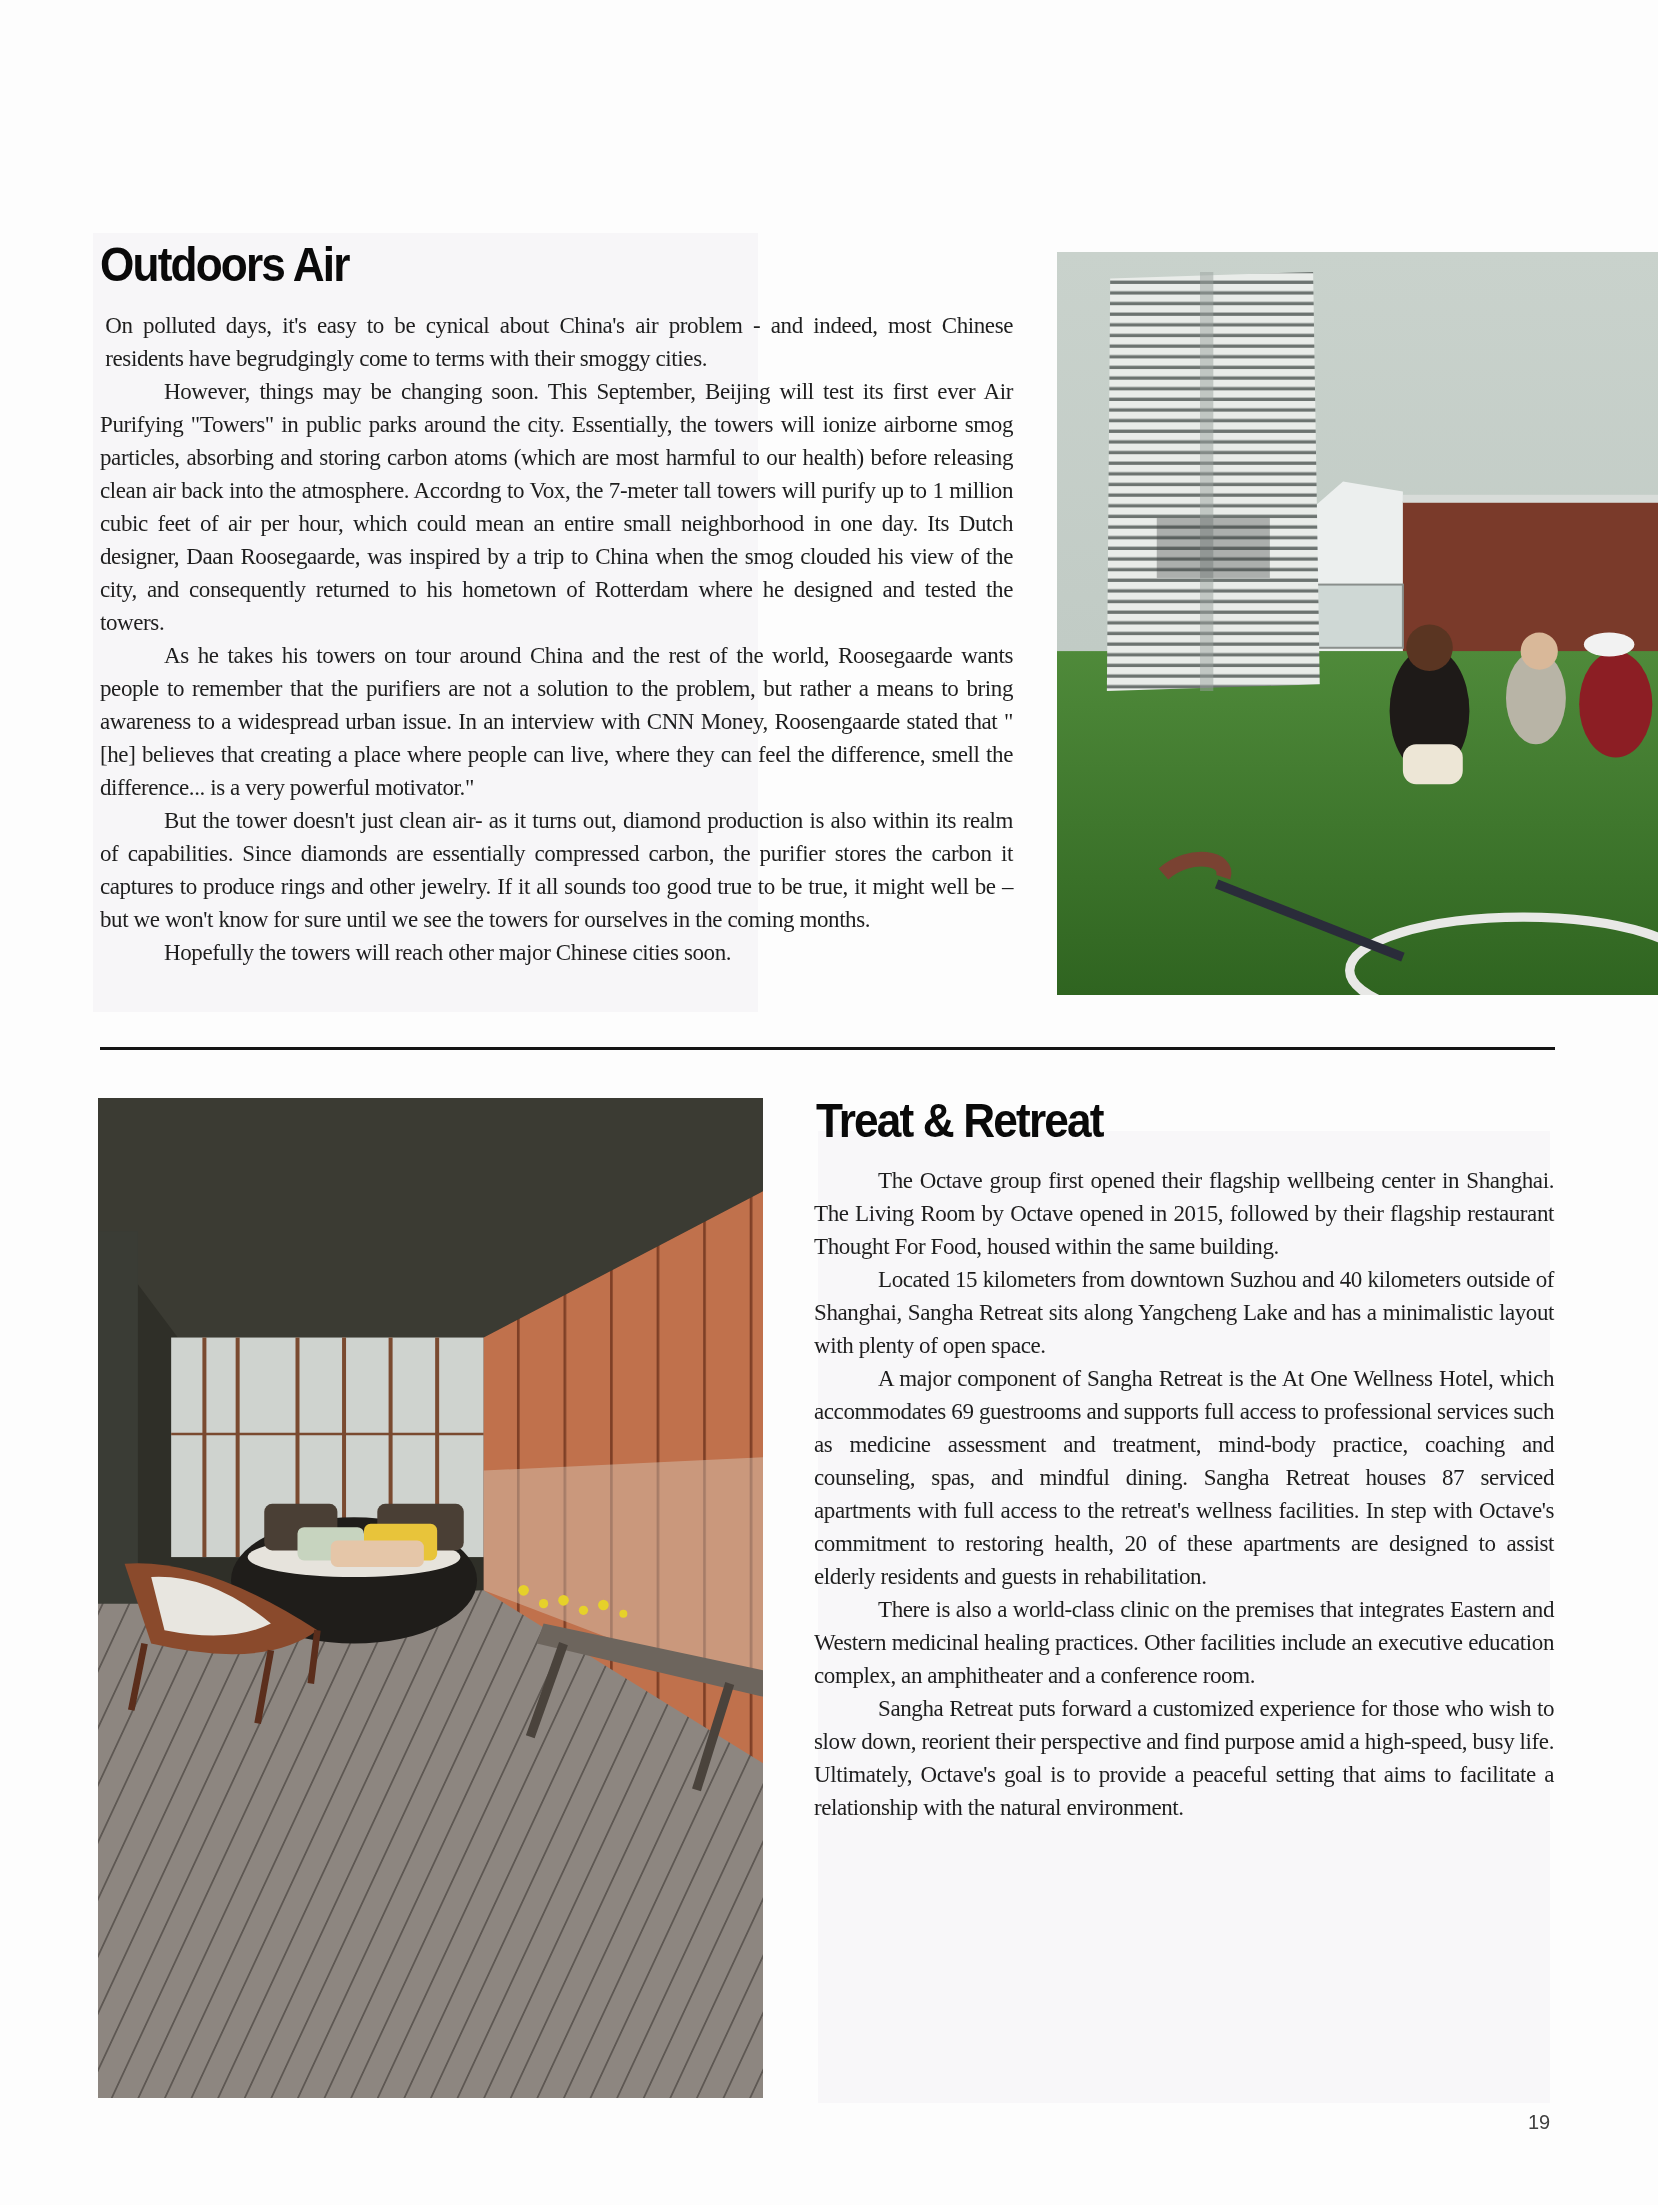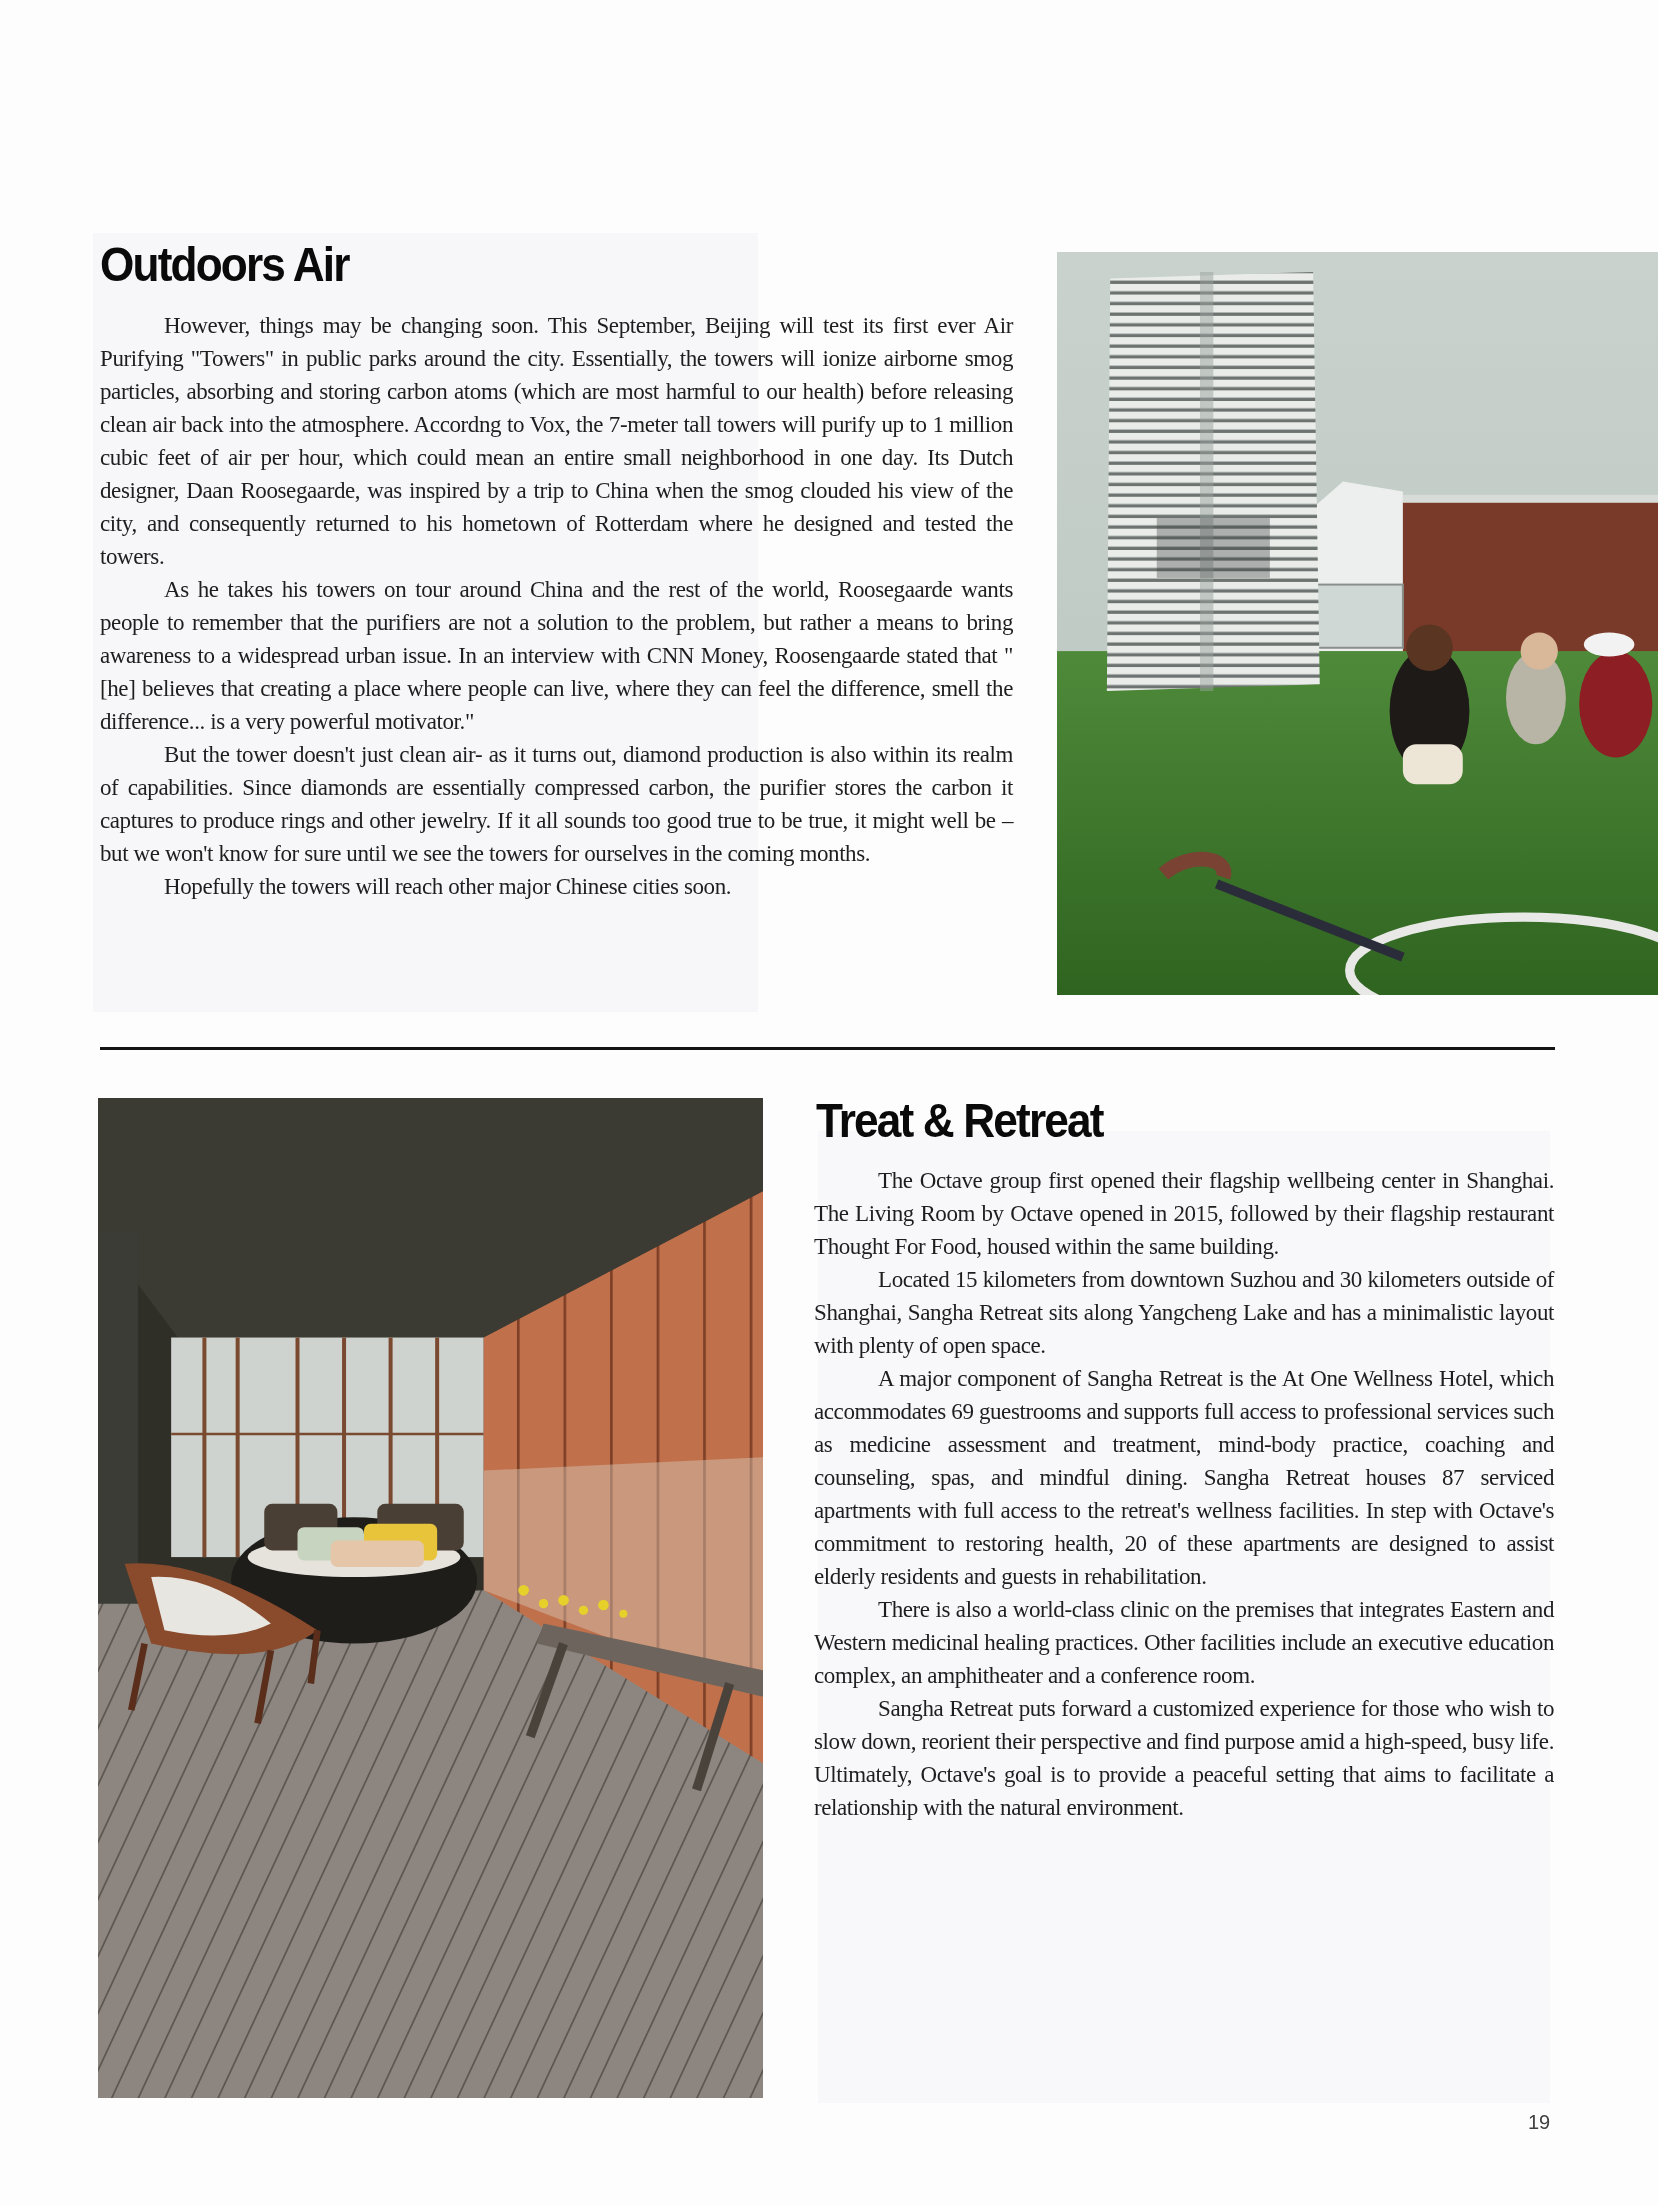--- a/index.html
+++ b/index.html
@@ -53,20 +53,21 @@
 </style>
 </head>
 <body>
 
 <div class="shade-left"></div>
 <div class="shade-right"></div>
 
 <section>
   <h1 id="h-outdoors" class="heading">Outdoors Air</h1>
   <div id="body-outdoors" class="article-body">
+    <p class="first">On polluted days, it's easy to be cynical about China's air problem - and indeed, most Chinese residents have begrudgingly come to terms with their smoggy cities.</p>
     <p>However, things may be changing soon. This September, Beijing will test its first ever Air Purifying "Towers" in public parks around the city. Essentially, the towers will ionize airborne smog particles, absorbing and storing carbon atoms (which are most harmful to our health) before releasing clean air back into the atmosphere. Accordng to Vox, the 7-meter tall towers will purify up to 1 million cubic feet of air per hour, which could mean an entire small neighborhood in one day. Its Dutch designer, Daan Roosegaarde, was inspired by a trip to China when the smog clouded his view of the city, and consequently returned to his hometown of Rotterdam where he designed and tested the towers.</p>
     <p>As he takes his towers on tour around China and the rest of the world, Roosegaarde wants people to remember that the purifiers are not a solution to the problem, but rather a means to bring awareness to a widespread urban issue. In an interview with CNN Money, Roosengaarde stated that "[he] believes that creating a place where people can live, where they can feel the difference, smell the difference... is a very powerful motivator."</p>
     <p>But the tower doesn't just clean air- as it turns out, diamond production is also within its realm of capabilities. Since diamonds are essentially compressed carbon, the purifier stores the carbon it captures to produce rings and other jewelry. If it all sounds too good true to be true, it might well be – but we won't know for sure until we see the towers for ourselves in the coming months.</p>
     <p>Hopefully the towers will reach other major Chinese cities soon.</p>
   </div>
 
   <div id="photo-tower" class="photo" aria-label="Tall louvred air-purifying tower on a lawn beside a brick building, people picnicking, bicycle in foreground">
     <svg viewBox="0 0 905 1117" preserveAspectRatio="none">
       <defs>
         <linearGradient id="sky" x1="0" y1="0" x2="0" y2="1">
@@ -177,21 +178,21 @@
             <circle cx="760" cy="762" r="8"></circle>
             <circle cx="790" cy="775" r="6"></circle>
         </g>
       </g>
     </svg>
   </div>
 
   <h1 id="h-treat" class="heading">Treat &amp; Retreat</h1>
   <div id="body-treat" class="article-body">
     <p>The Octave group first opened their flagship wellbeing center in Shanghai. The Living Room by Octave opened in 2015, followed by their flagship restaurant Thought For Food, housed within the same building.</p>
-    <p>Located 15 kilometers from downtown Suzhou and 30 kilometers outside of Shanghai, Sangha Retreat sits along Yangcheng Lake and has a minimalistic layout with plenty of open space.</p>
+    <p>Located 15 kilometers from downtown Suzhou and 40 kilometers outside of Shanghai, Sangha Retreat sits along Yangcheng Lake and has a minimalistic layout with plenty of open space.</p>
     <p>A major component of Sangha Retreat is the At One Wellness Hotel, which accommodates 69 guestrooms and supports full access to professional services such as medicine assessment and treatment, mind-body practice, coaching and counseling, spas, and mindful dining. Sangha Retreat houses 87 serviced apartments with full access to the retreat's wellness facilities. In step with Octave's commitment to restoring health, 20 of these apartments are designed to assist elderly residents and guests in rehabilitation.</p>
     <p>There is also a world-class clinic on the premises that integrates Eastern and Western medicinal healing practices. Other facilities include an executive education complex, an amphitheater and a conference room.</p>
     <p>Sangha Retreat puts forward a customized experience for those who wish to slow down, reorient their perspective and find purpose amid a high-speed, busy life. Ultimately, Octave's goal is to provide a peaceful setting that aims to facilitate a relationship with the natural environment.</p>
   </div>
 </section>
 
 <div class="page-number">19</div>
 
 
 </body></html>

